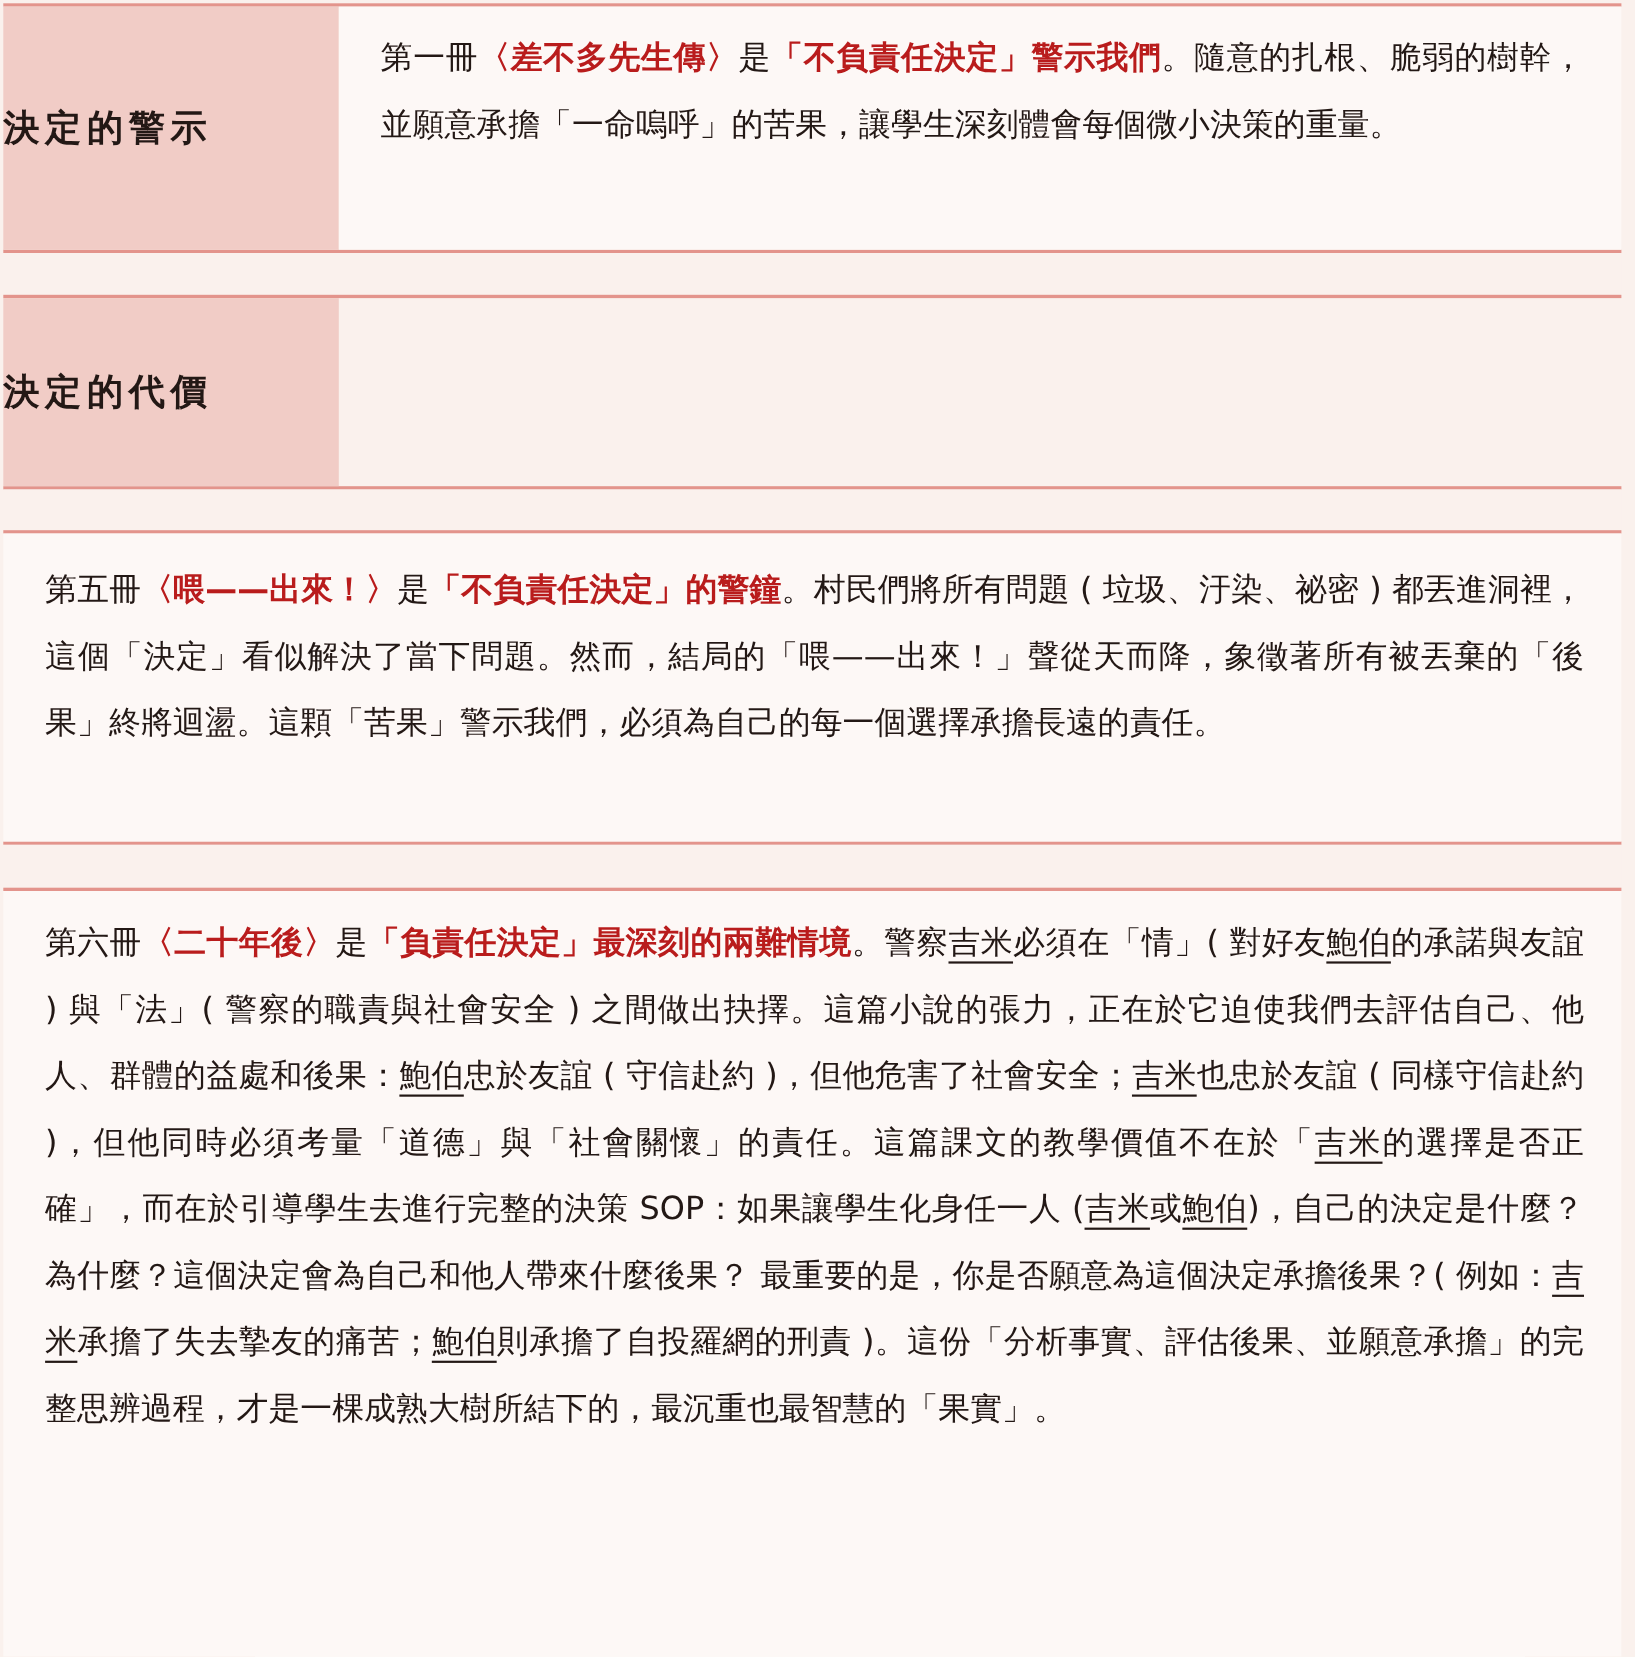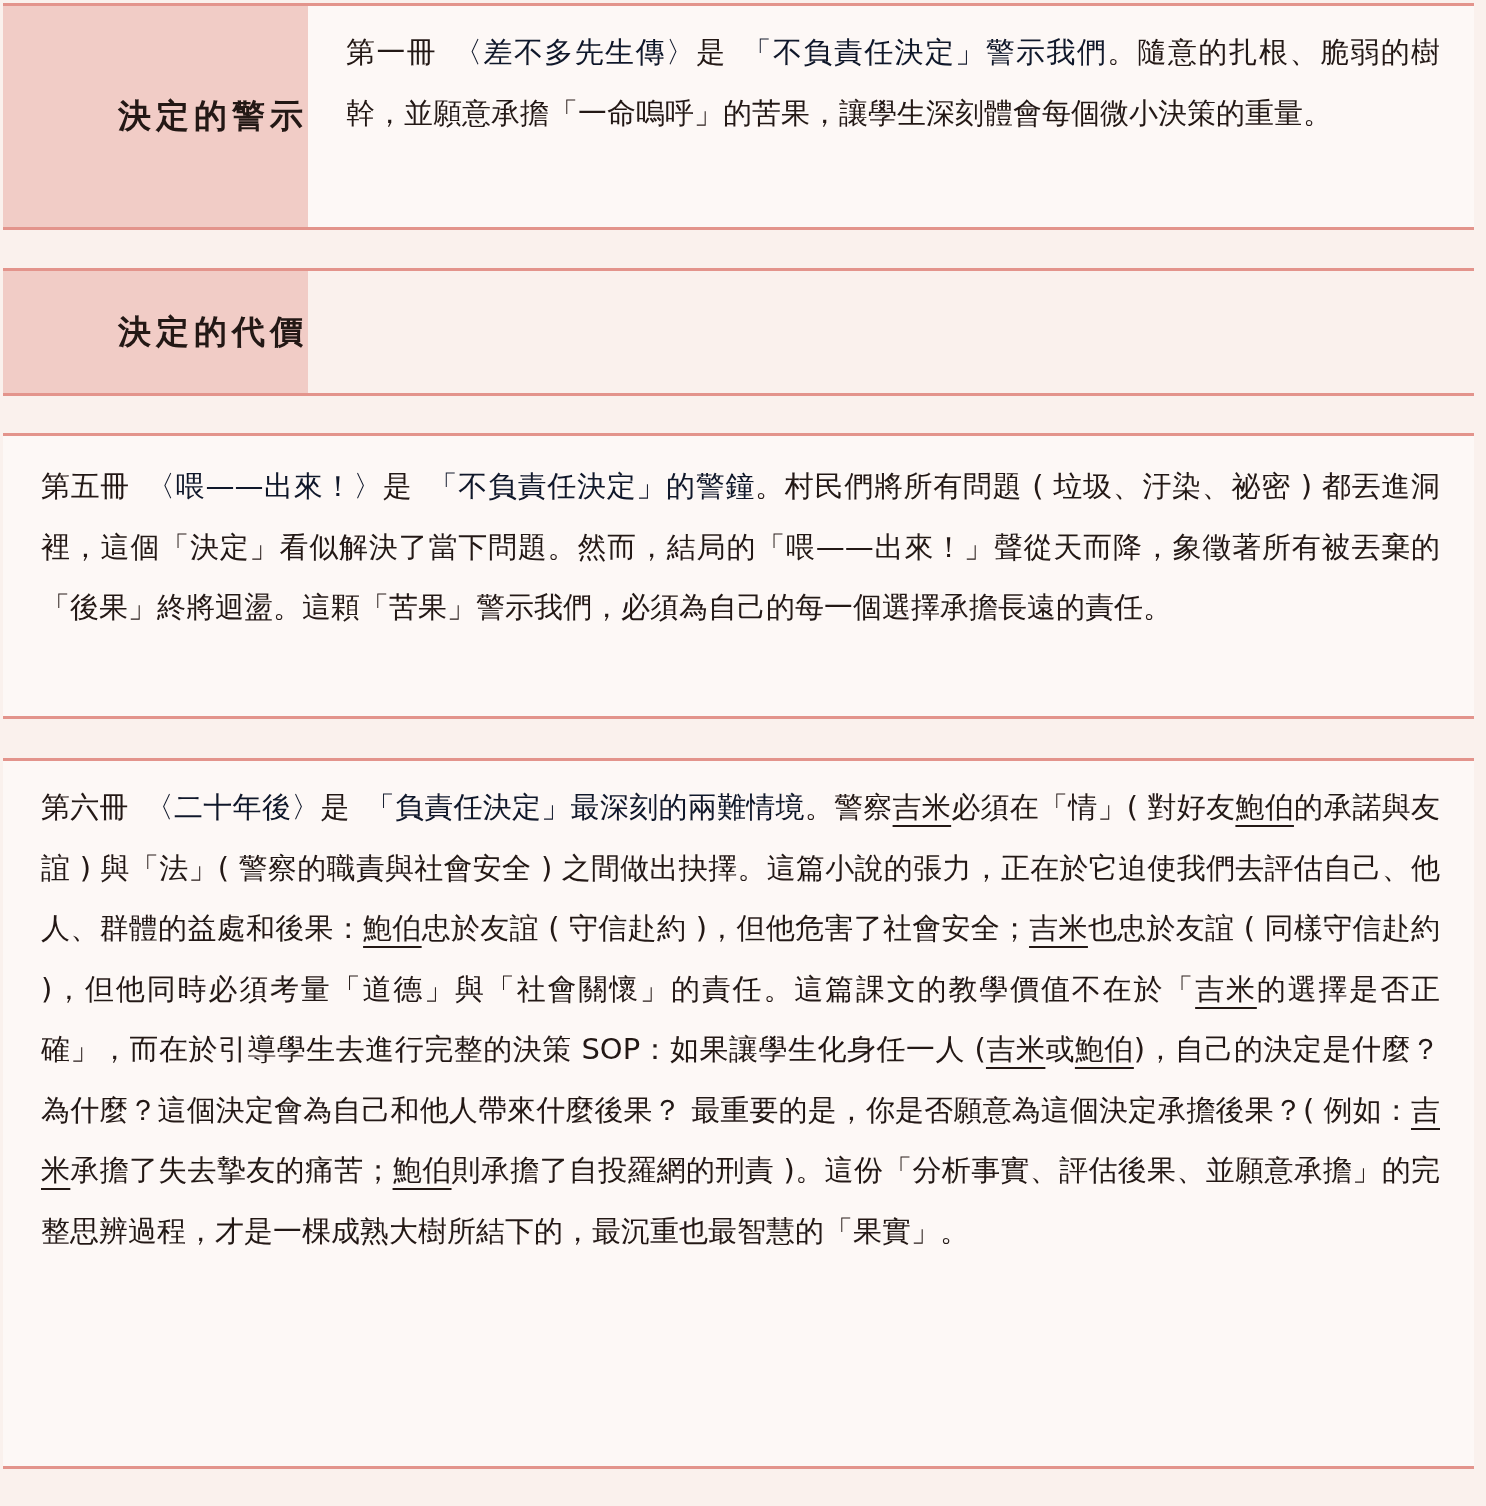--- a/index.html
+++ b/index.html
@@ -29,48 +29,47 @@
   }
   .gap { height: 38px; background: #faf1ed; }
   .gap.g2 { height: 37px; }
   .gap.g3 { height: 39px; }
   .label-cell {
     width: 305px;
     flex: 0 0 305px;
     background: #f1ccc6;
     display: flex;
     align-items: center;
-    justify-content: flex-end;
+    justify-content: flex-start;
     font-size: 33px;
     font-weight: bold;
     letter-spacing: 5px;
     color: #231815;
   }
   .content-cell {
     flex: 1;
     background: #fdf8f6;
     padding: 16px 34px 14px 38px;
     font-size: 29px;
     line-height: 60.5px;
     text-align: justify;
     color: #231815;
     word-break: break-all;
   }
   .hl {
-    color: #0f172a;
-    font-weight: normal;
-    margin-left: 16px;
+    color: #b91c1c;
+    font-weight: bold;
   }
   .ul {
     text-decoration: underline;
     text-decoration-thickness: 2px;
     text-underline-offset: 8px;
   }
   #row1 { height: 227px; }
-  #row2 { height: 128px; }
+  #row2 { height: 177px; }
   #row3 { height: 286px; }
   #row4 { height: 711px; }
   #row4 .content-cell { }
   #row3 .content-cell { padding-top: 20px; }
   #row2 .content-cell { padding-top: 18px; }
 </style>
 </head>
 <body>
 
 <div class="table">

